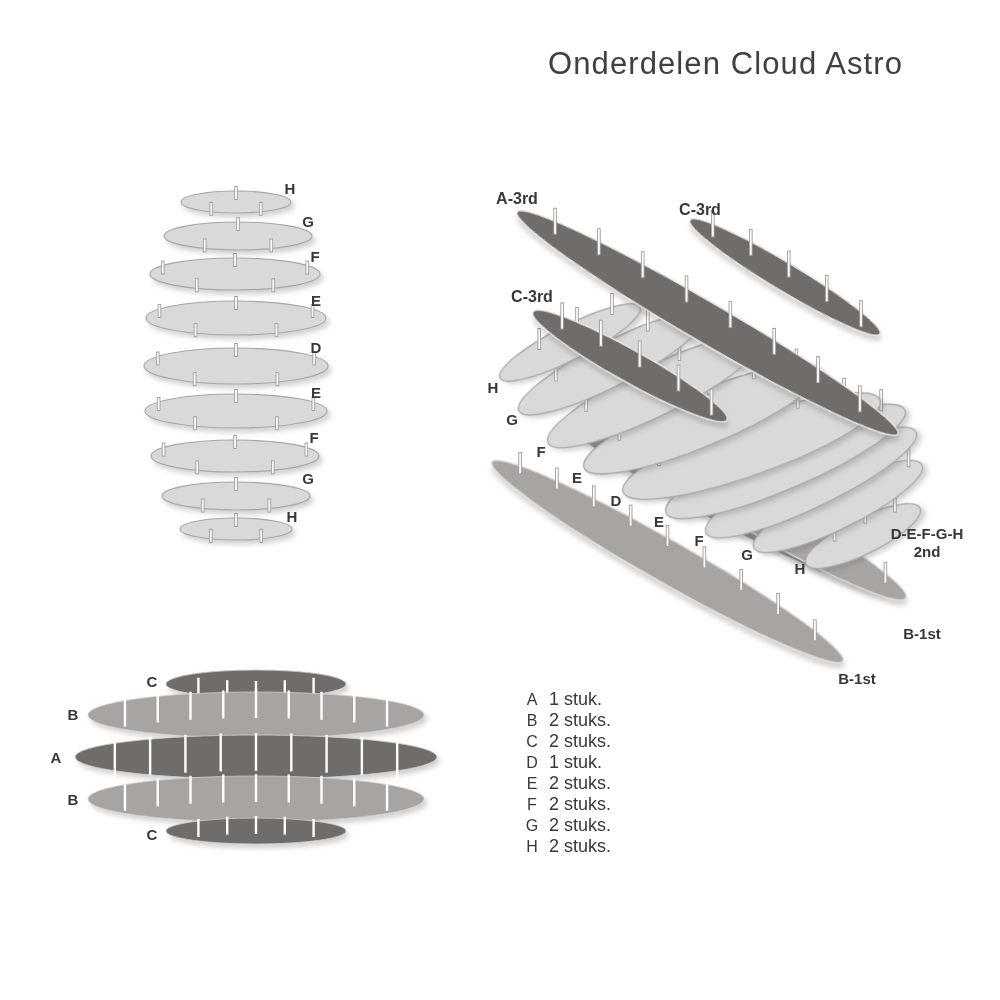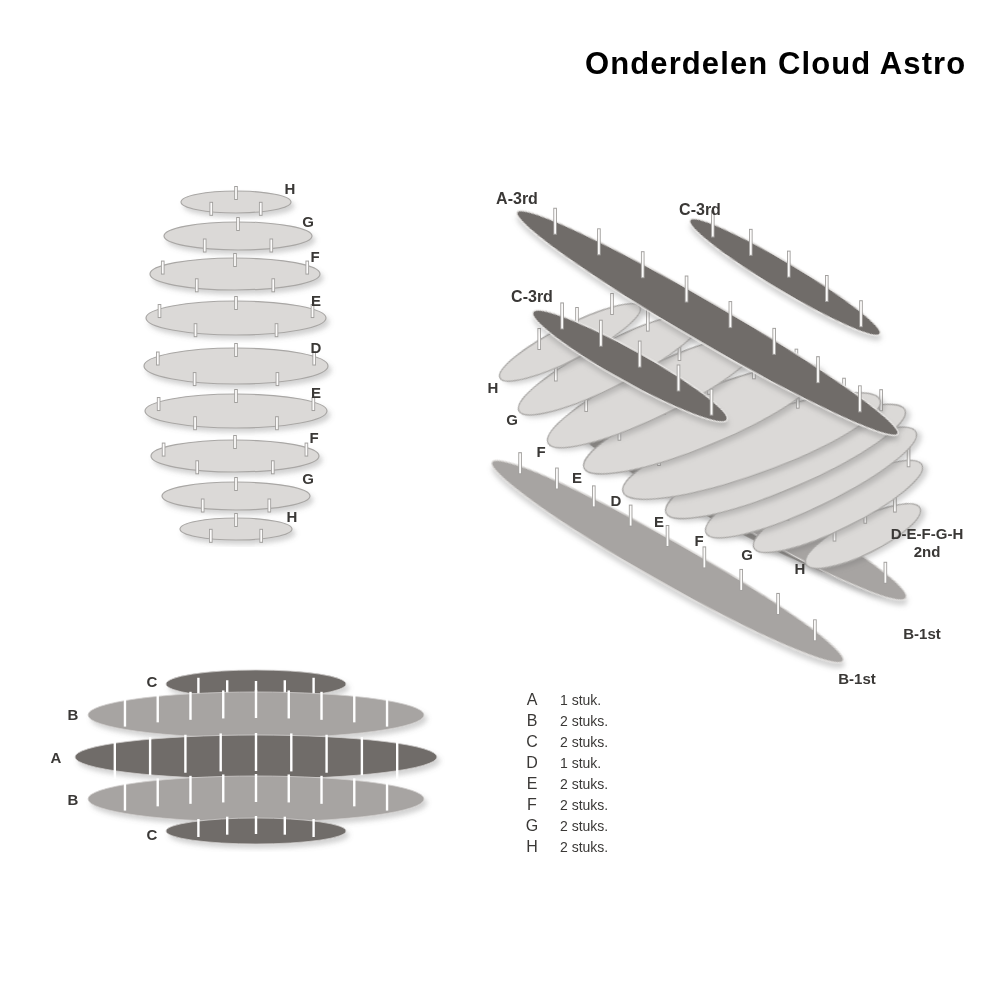--- a/index.html
+++ b/index.html
@@ -1,24 +1,24 @@
 <!DOCTYPE html>
 <html><head>
 <meta charset="utf-8">
 <style>
   html,body{margin:0;padding:0;background:#ffffff;}
   body{width:1000px;height:1000px;position:relative;font-family:"Liberation Sans",sans-serif;}
   #canvas{position:absolute;left:0;top:0;width:1000px;height:1000px;background:#fff;overflow:hidden;}
-  #page-title{position:absolute;left:548px;top:46px;font-size:31px;font-weight:700;
-              letter-spacing:1.1px;color:#000000;white-space:nowrap;margin-left:37px;}
+  #page-title{position:absolute;left:548px;top:46px;font-size:31px;font-weight:400;
+              letter-spacing:1.1px;color:#404040;white-space:nowrap;}
   #diagram{position:absolute;left:0;top:0;}
   #legend{position:absolute;left:520px;top:689px;color:#3a3836;}
   .legend-row{display:flex;align-items:center;height:21px;}
   .legend-letter{width:24px;text-align:center;font-size:16px;}
-  .legend-qty{margin-left:16px;font-size:14px;}
+  .legend-qty{margin-left:5px;font-size:18px;}
 </style>
 </head>
 <body>
 
 <div id="canvas">
   <div id="page-title">Onderdelen Cloud Astro</div>
   <svg id="diagram" width="1000" height="1000" viewBox="0 0 1000 1000">
       <defs>
         <filter id="ds" x="-30%" y="-30%" width="160%" height="160%">
           <feDropShadow dx="3" dy="4" stdDeviation="2.5" flood-color="#6b6b6b" flood-opacity="0.3"></feDropShadow>

